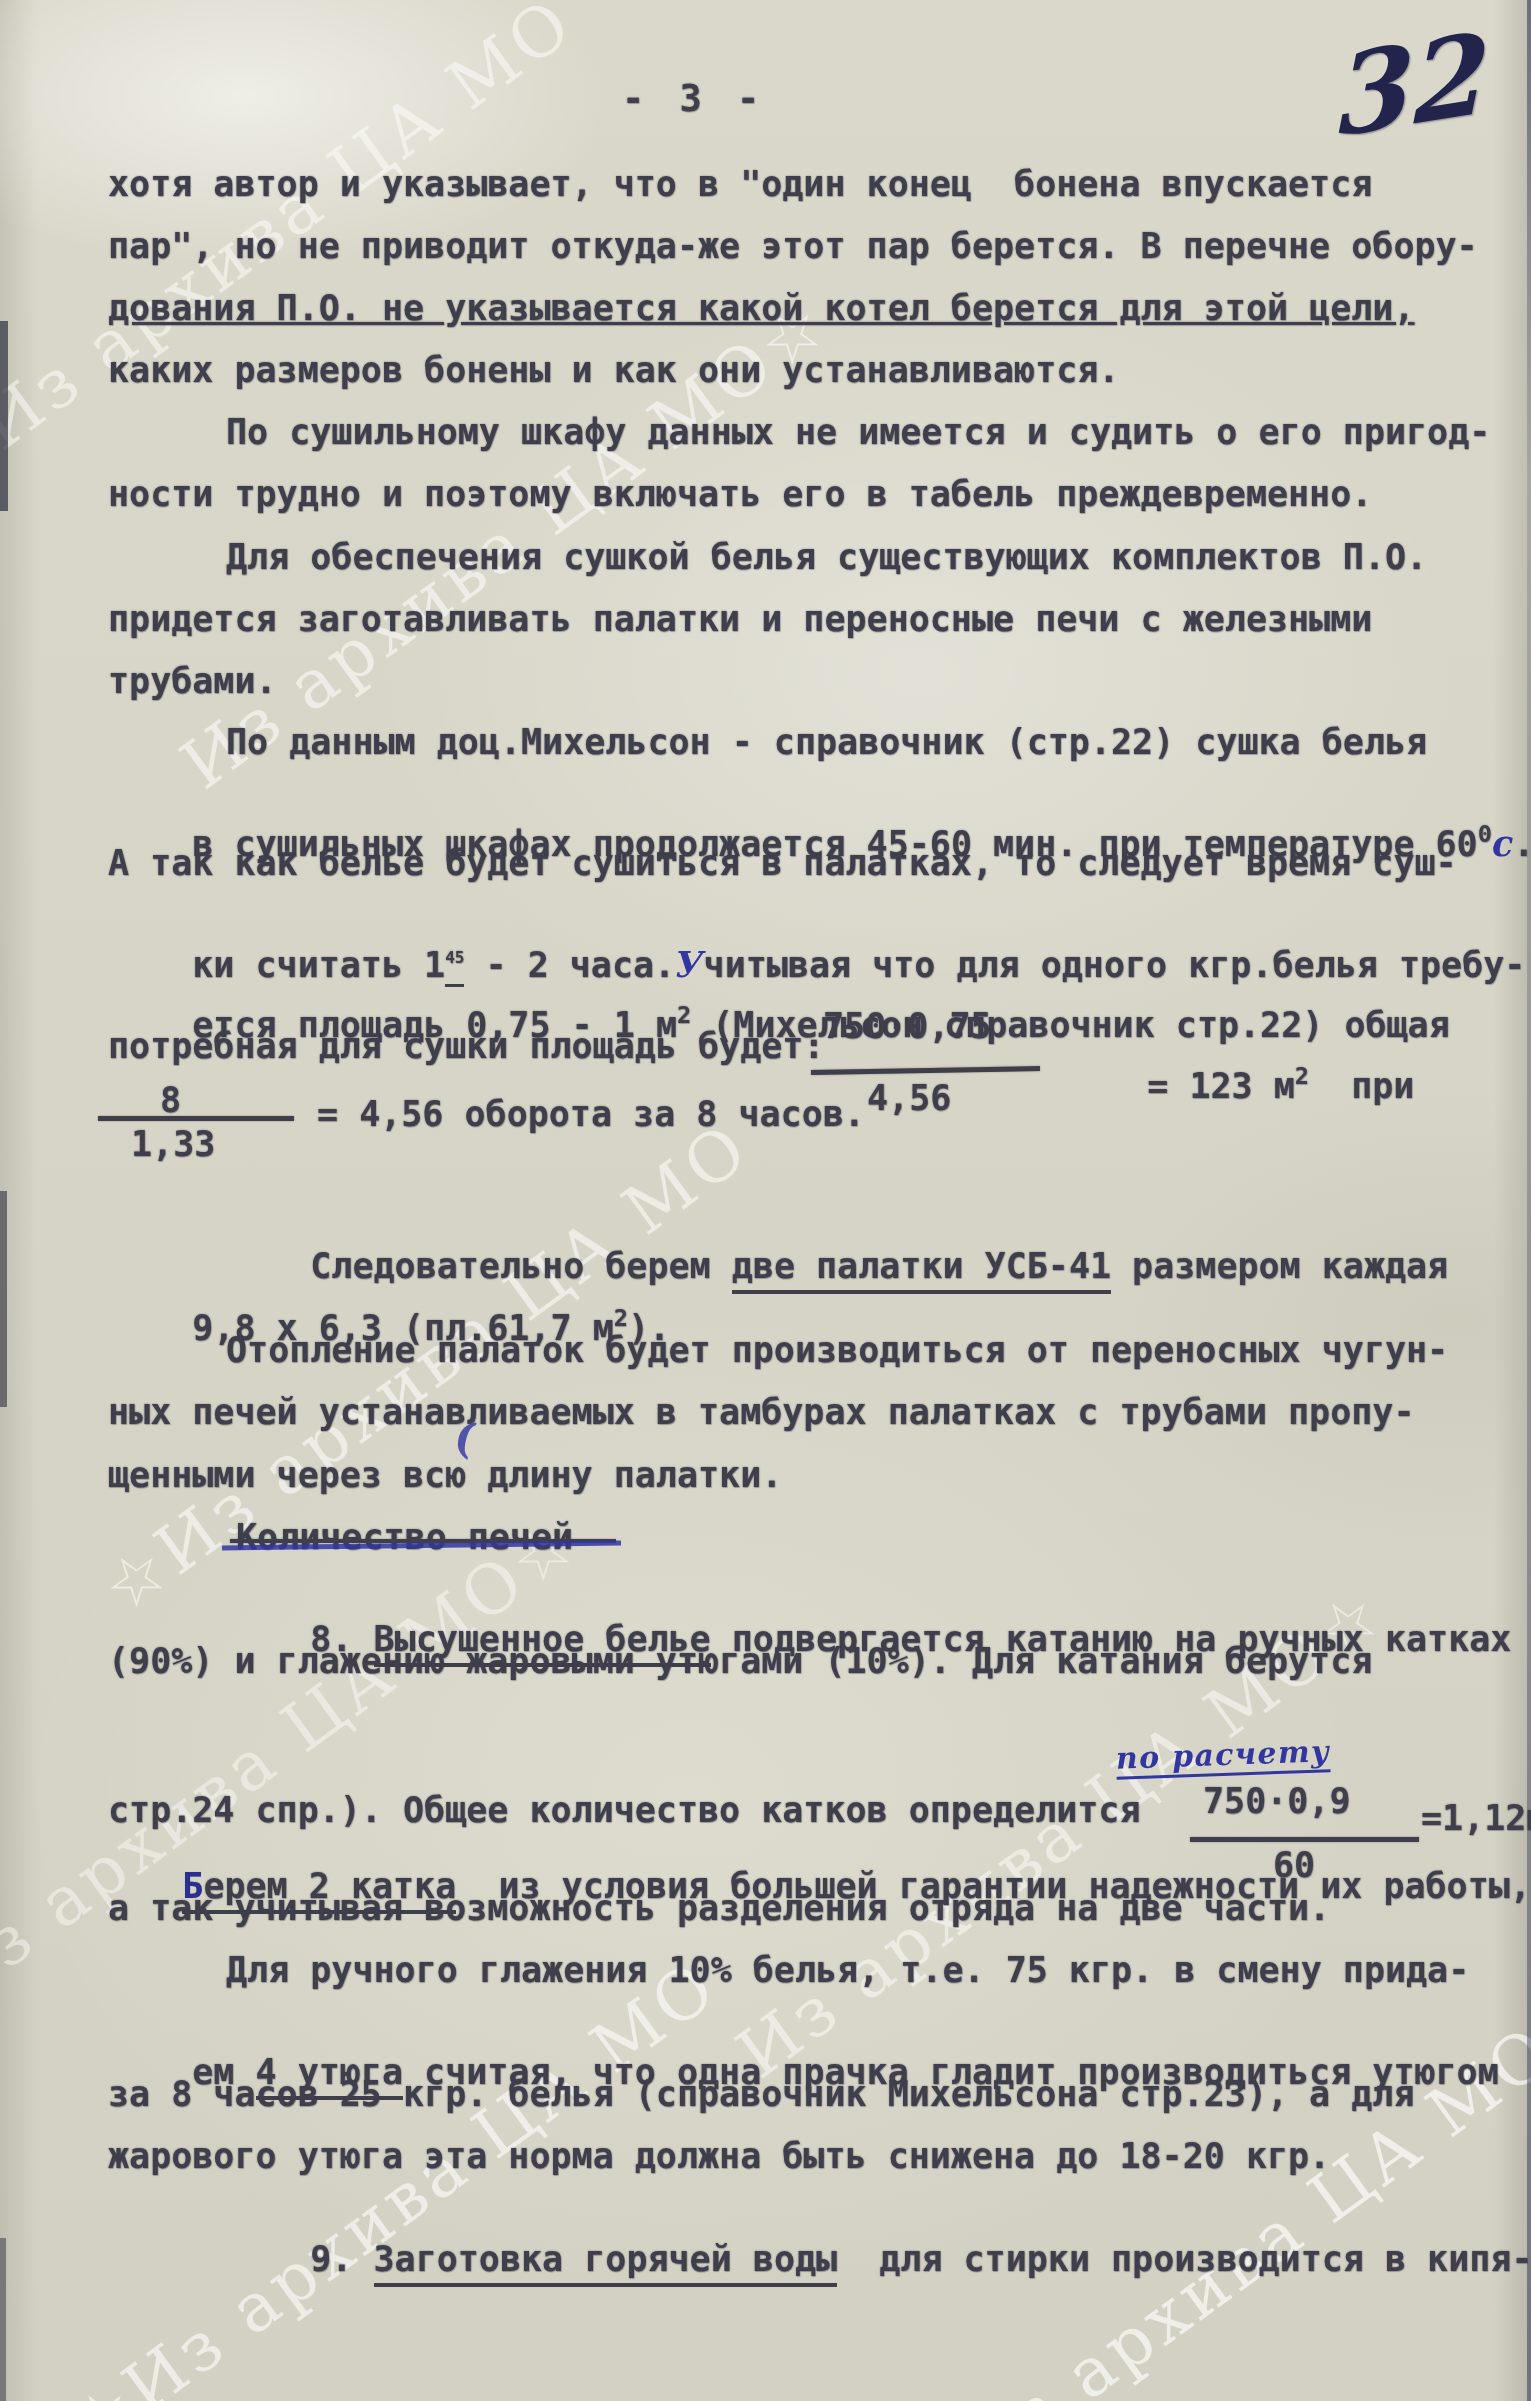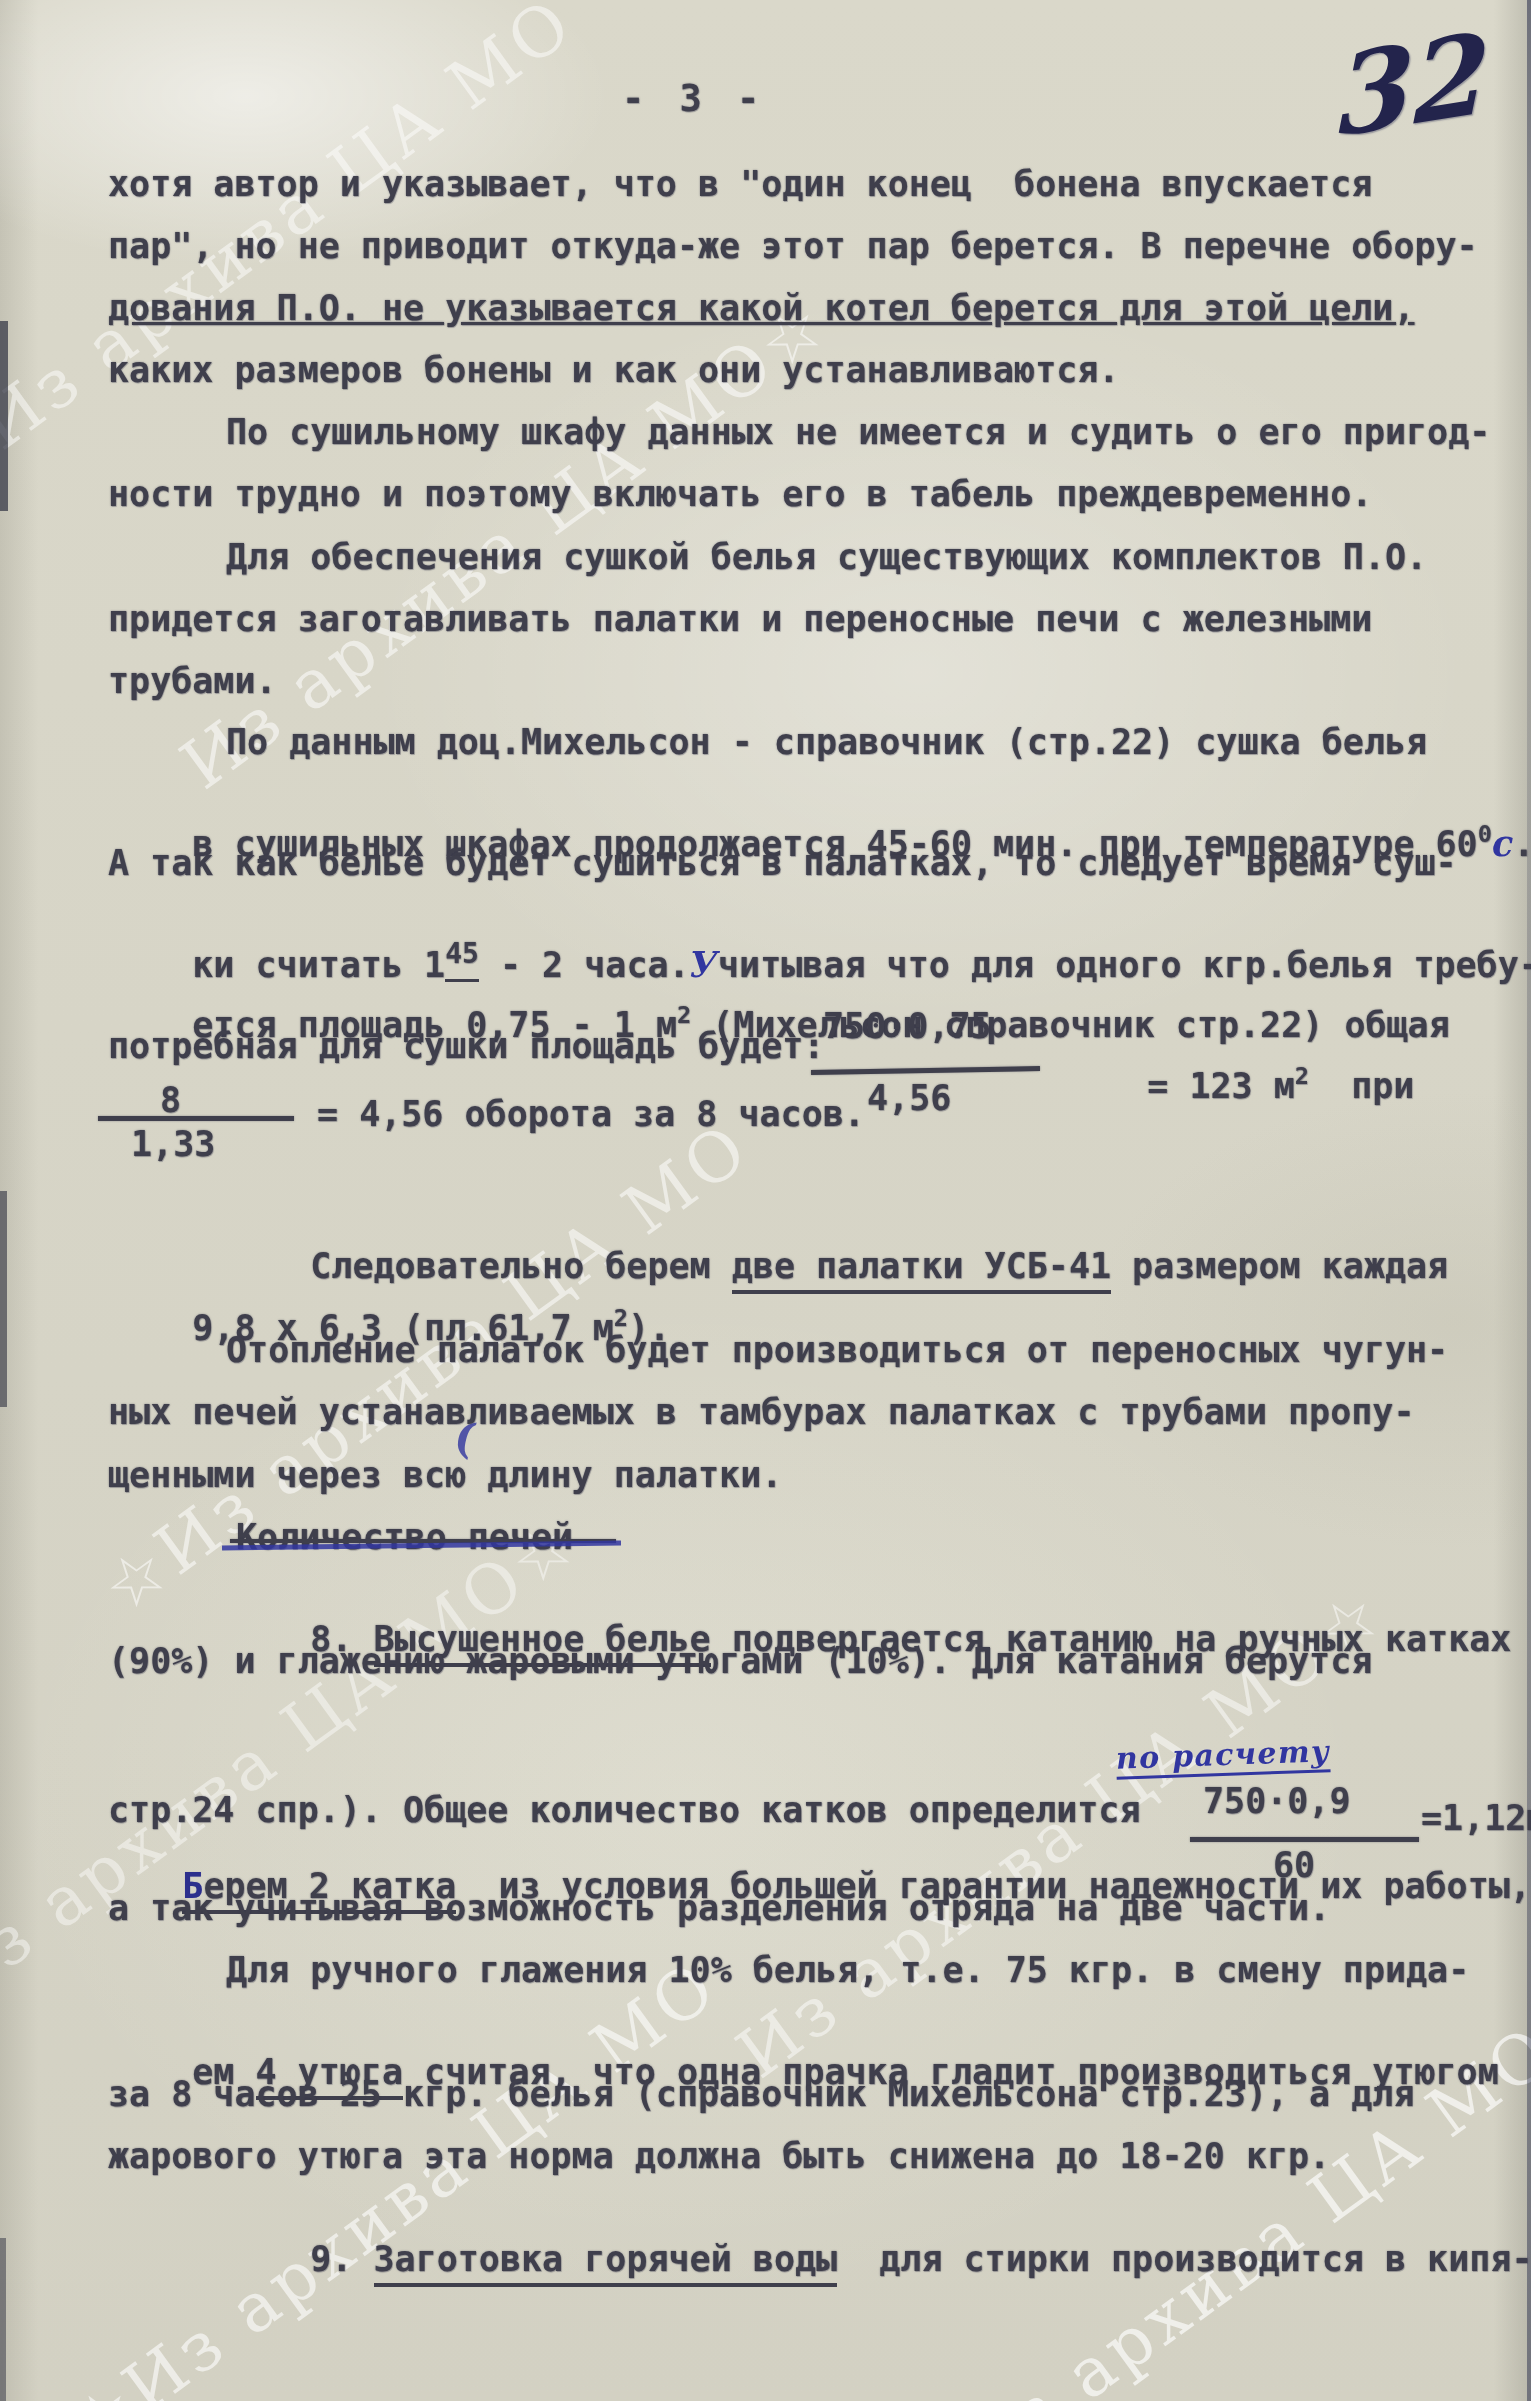--- a/index.html
+++ b/index.html
@@ -21,21 +21,21 @@
     position:absolute;
     font-size:35px;
     font-weight:bold;
     color:#3f3f4c;
     letter-spacing:0px;
     white-space:pre;
     text-shadow:0 0 2px rgba(55,55,75,.55), 0.7px 0.7px 0 rgba(55,55,75,.25);
   }
   .pageno{font-size:37px;letter-spacing:6.5px;}
   .sup{font-size:23.6px;position:relative;top:-14.4px;}
-  .supu{font-size:28px;position:relative;top:-14.4px;border-bottom:3.9px solid currentColor;padding-bottom:9px;}
+  .supu{font-size:16px;position:relative;top:-14.4px;border-bottom:3.9px solid currentColor;padding-bottom:17px;}
   .u{border-bottom:4.6px solid currentColor;padding-bottom:3.9px;}
   .uu{border-bottom:4.6px solid currentColor;padding-bottom:3.9px;}
   .ink{
     color:#3136a0;
     font-family:"DejaVu Serif", serif;
     font-style:italic;
     font-weight:bold;
     text-shadow:none;
   }
   .ink-inline{color:#2c2f8d;text-shadow:0 0 0.7px rgba(44,47,141,.6);}

